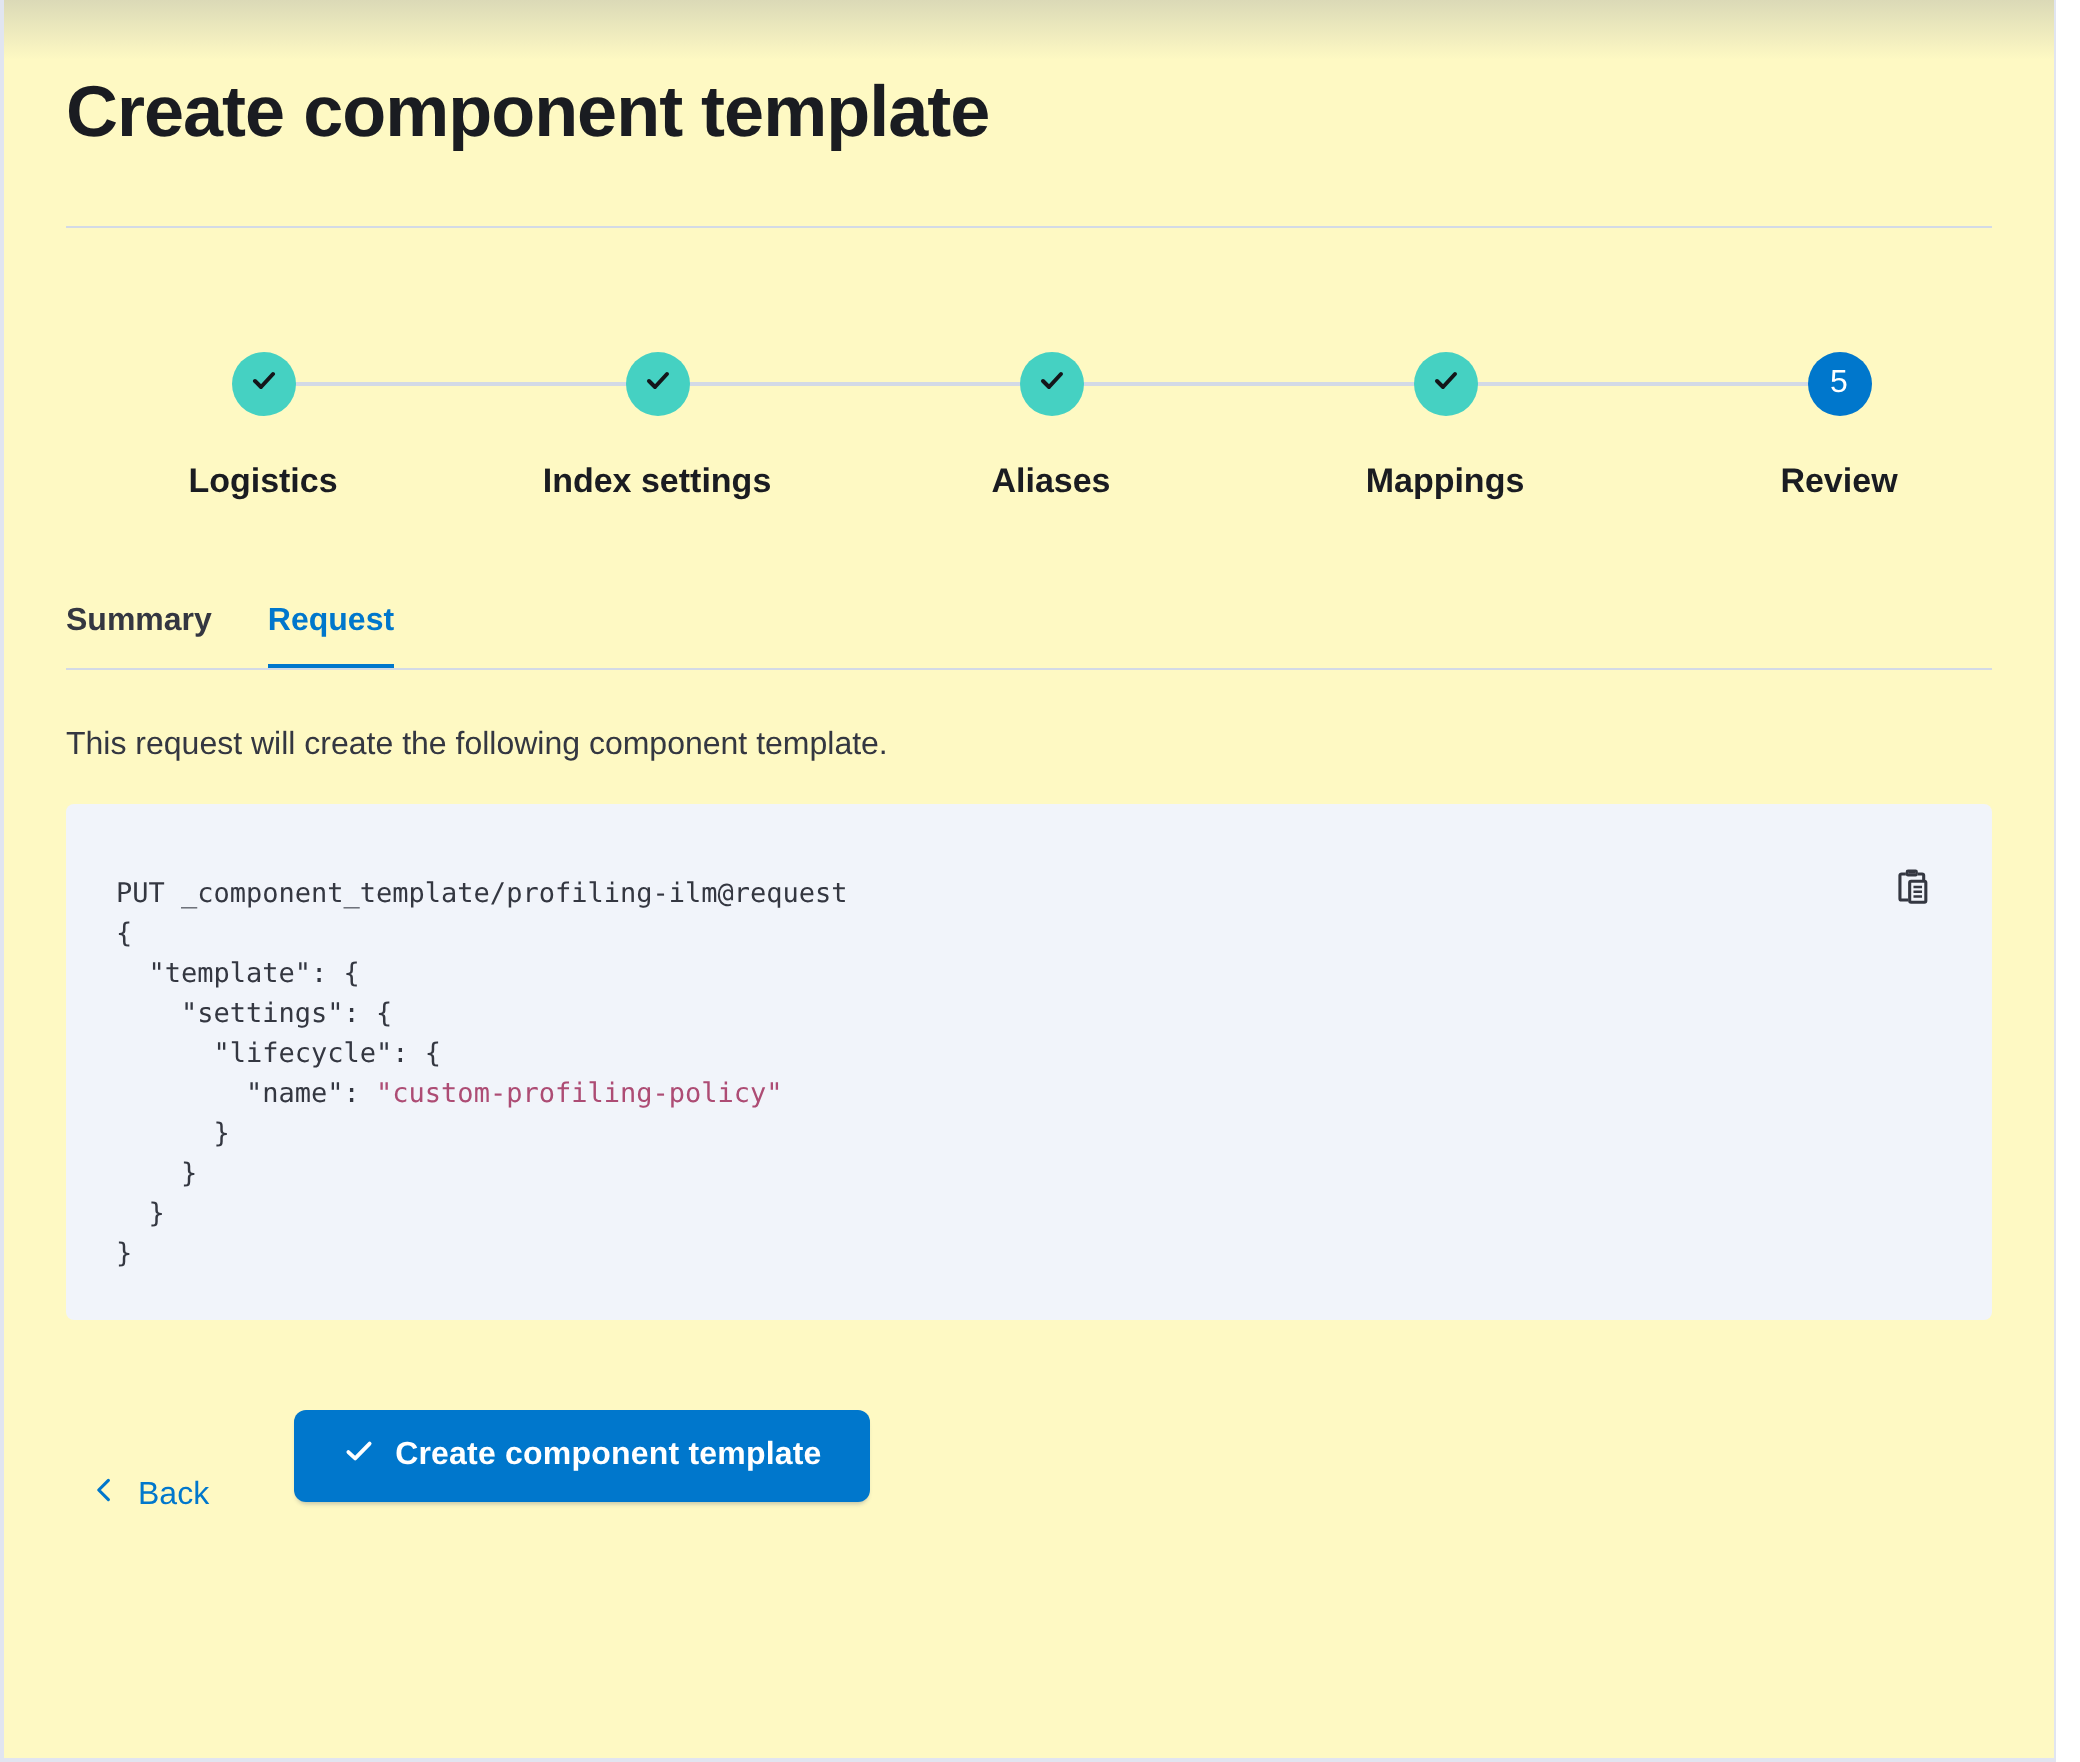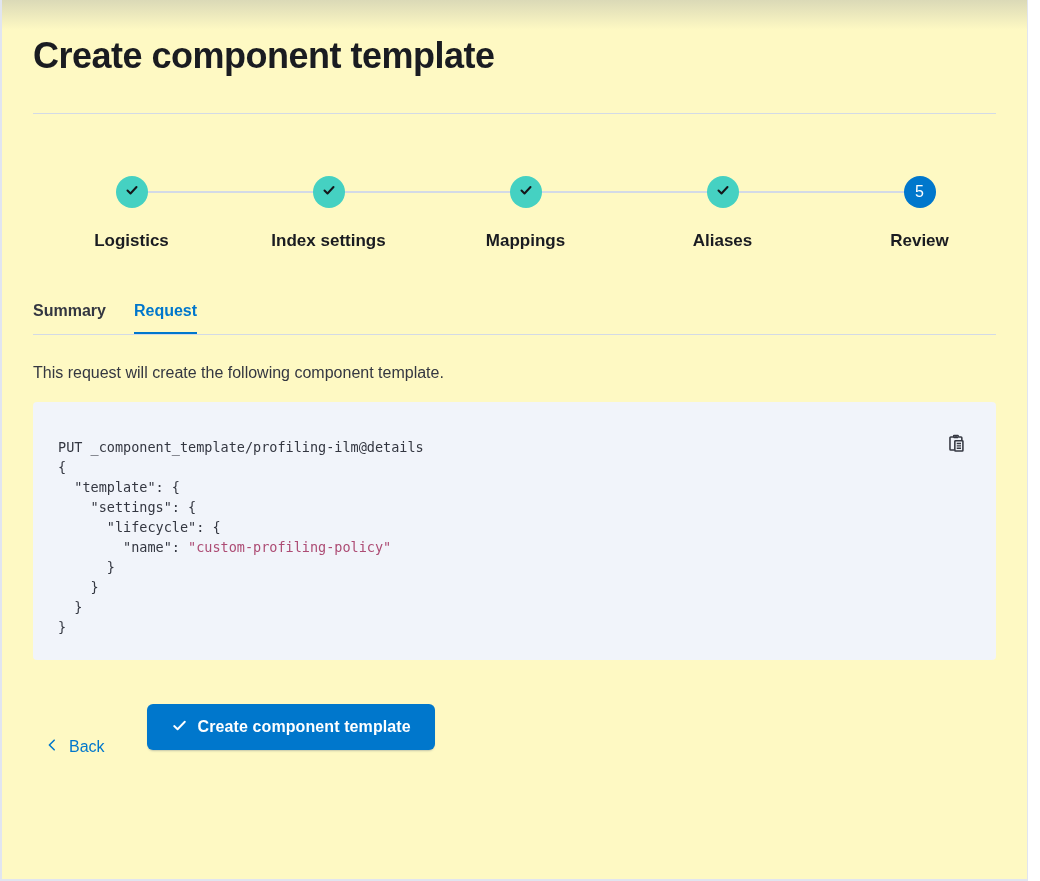--- a/index.html
+++ b/index.html
@@ -230,52 +230,52 @@
       </div>
 
       <div class="step">
         <div class="step-circle">
           <span>
             <svg width="16" height="16" viewBox="0 0 16 16" fill="none">
                 <path d="M3.5 8.5l3 3 6-6.5" stroke="#14161a" stroke-width="2" stroke-linecap="round" stroke-linejoin="round"></path>
               </svg>
           </span>
         </div>
-        <div class="step-label">Mappings</div>
+        <div class="step-label">Aliases</div>
       </div>
 
       <div class="step">
         <div class="step-circle">
           <span>
             <svg width="16" height="16" viewBox="0 0 16 16" fill="none">
                 <path d="M3.5 8.5l3 3 6-6.5" stroke="#14161a" stroke-width="2" stroke-linecap="round" stroke-linejoin="round"></path>
               </svg>
           </span>
         </div>
-        <div class="step-label">Aliases</div>
+        <div class="step-label">Mappings</div>
       </div>
 
       <div class="step">
         <div class="step-circle current">
           <span>5</span>
         </div>
         <div class="step-label">Review</div>
       </div>
     </div>
 
 
     <div class="tabs">
       <div class="tab">Summary</div>
       <div class="tab selected">Request</div>
     </div>
 
     <p class="description">This request will create the following component template.</p>
 
     <div class="code-block">
-      <div class="code-line">PUT _component_template/profiling-ilm@details</div>
+      <div class="code-line">PUT _component_template/profiling-ilm@request</div>
       <div class="code-line punct">{</div>
       <div class="code-line">  "template": {</div>
       <div class="code-line">    "settings": {</div>
       <div class="code-line">      "lifecycle": {</div>
       <div class="code-line"><span>        "name": </span><span class="string">"custom-profiling-policy"</span></div>
       <div class="code-line punct">      }</div>
       <div class="code-line punct">    }</div>
       <div class="code-line punct">  }</div>
       <div class="code-line punct">}</div>
 

